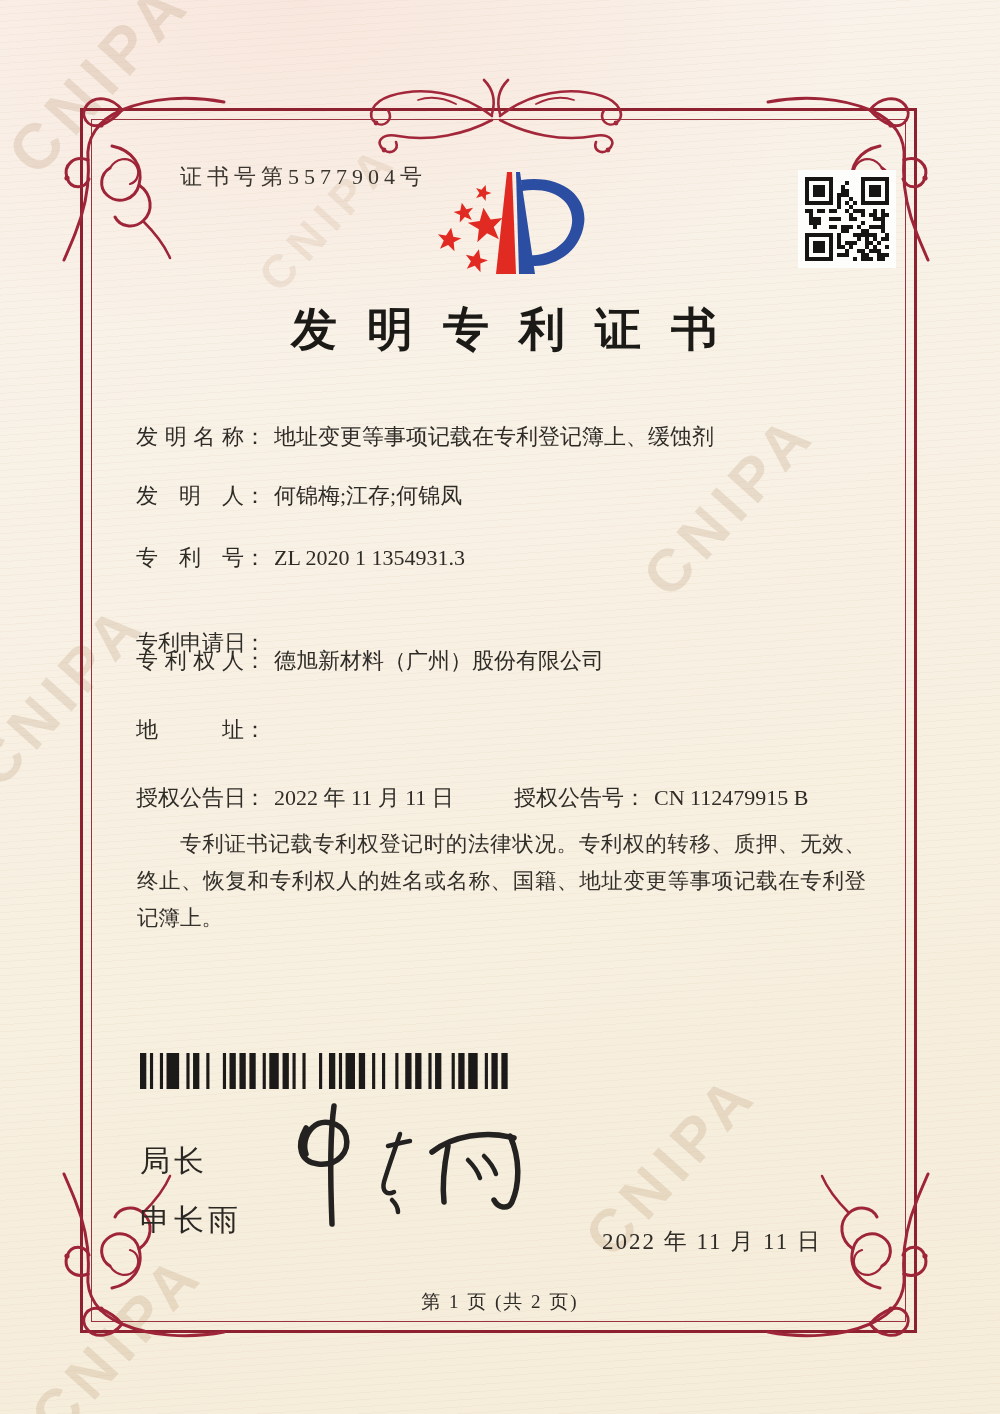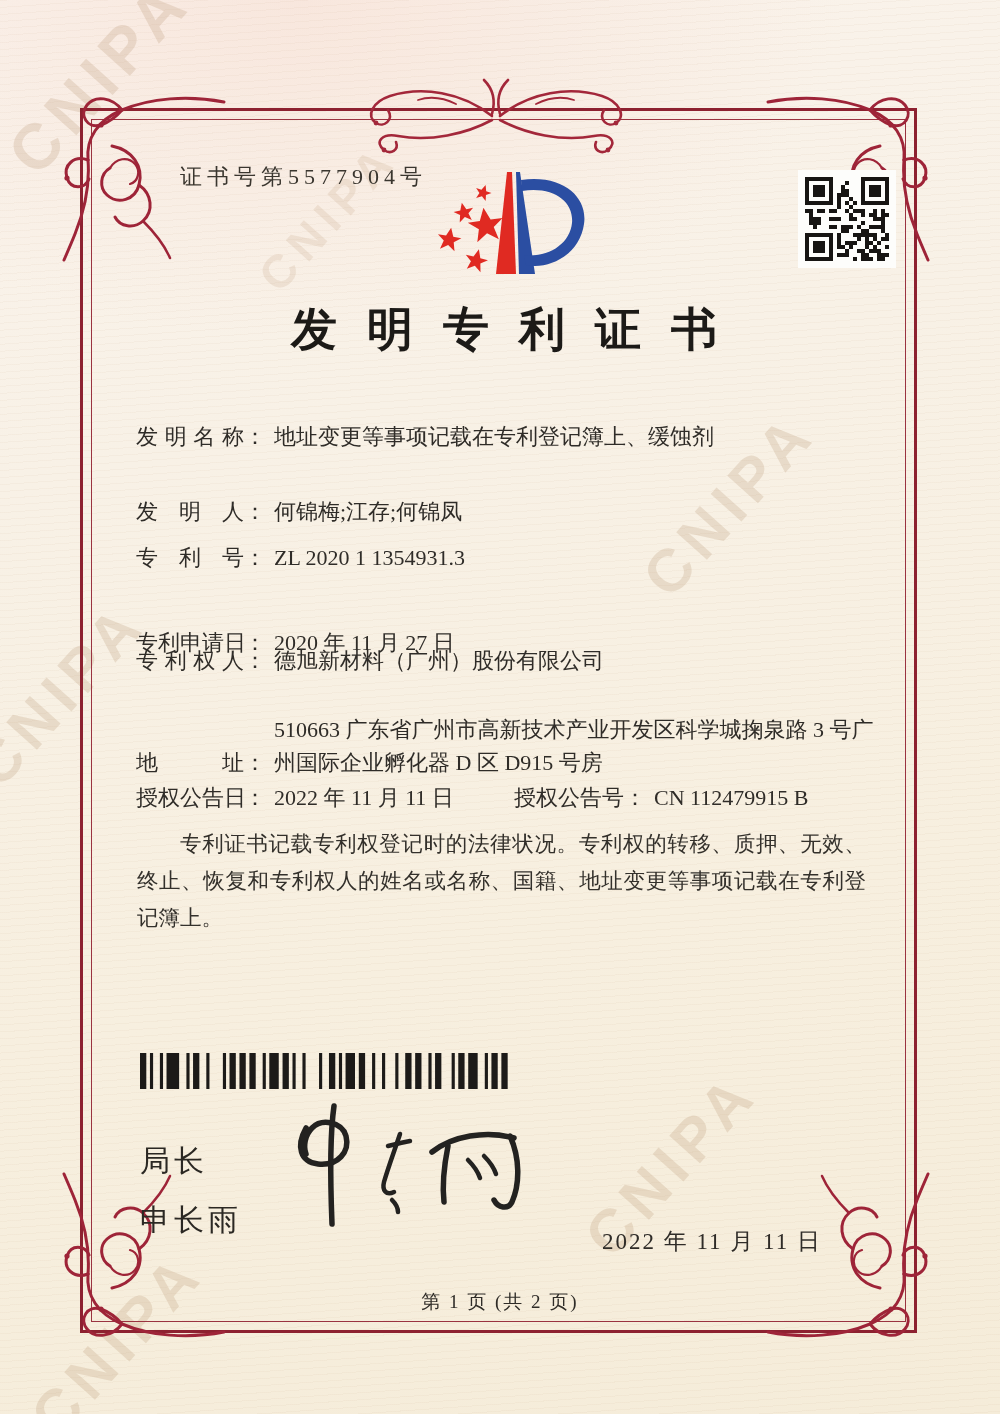--- a/index.html
+++ b/index.html
@@ -338,44 +338,42 @@
       </svg></div>
 
   <div class="title">发明专利证书</div>
 
   <div class="fields">
     <div class="frow" style="top:420px;">
       <span class="flabel">发明名称</span>
         <span class="fcolon">：</span>
       <span class="fvalue">地址变更等事项记载在专利登记簿上、缓蚀剂</span>
     </div>
-    <div class="frow" style="top:495px;">
+    <div class="frow" style="top:479px;">
       <span class="flabel">发明人</span>
         <span class="fcolon">：</span>
       <span class="fvalue">何锦梅;江存;何锦凤</span>
     </div>
     <div class="frow" style="top:541px;">
       <span class="flabel">专利号</span>
         <span class="fcolon">：</span>
       <span class="fvalue">ZL 2020 1 1354931.3</span>
     </div>
     <div class="frow" style="top:626px;">
       <span class="flabel">专利申请日</span>
         <span class="fcolon">：</span>
-      <span class="fvalue">2020 年 11 月 27 日</span>
     </div>
     <div class="frow" style="top:644px;">
       <span class="flabel">专利权人</span>
         <span class="fcolon">：</span>
       <span class="fvalue">德旭新材料（广州）股份有限公司</span>
     </div>
     <div class="frow" style="top:713px;">
       <span class="flabel">地址</span>
         <span class="fcolon">：</span>
-      <span class="fvalue wrap">510663 广东省广州市高新技术产业开发区科学城掬泉路 3 号广州国际企业孵化器 D 区 D915 号房</span>
     </div>
     <div class="frow" style="top:781px;width:746px;">
       <span class="flabel">授权公告日</span>
         <span class="fcolon">：</span>
       <span class="fvalue">2022 年 11 月 11 日</span>
       <span class="pair2">
         <span class="flabel2">授权公告号</span>
           <span class="fcolon">：</span>
         <span class="fvalue">CN 112479915 B</span>
       </span>

